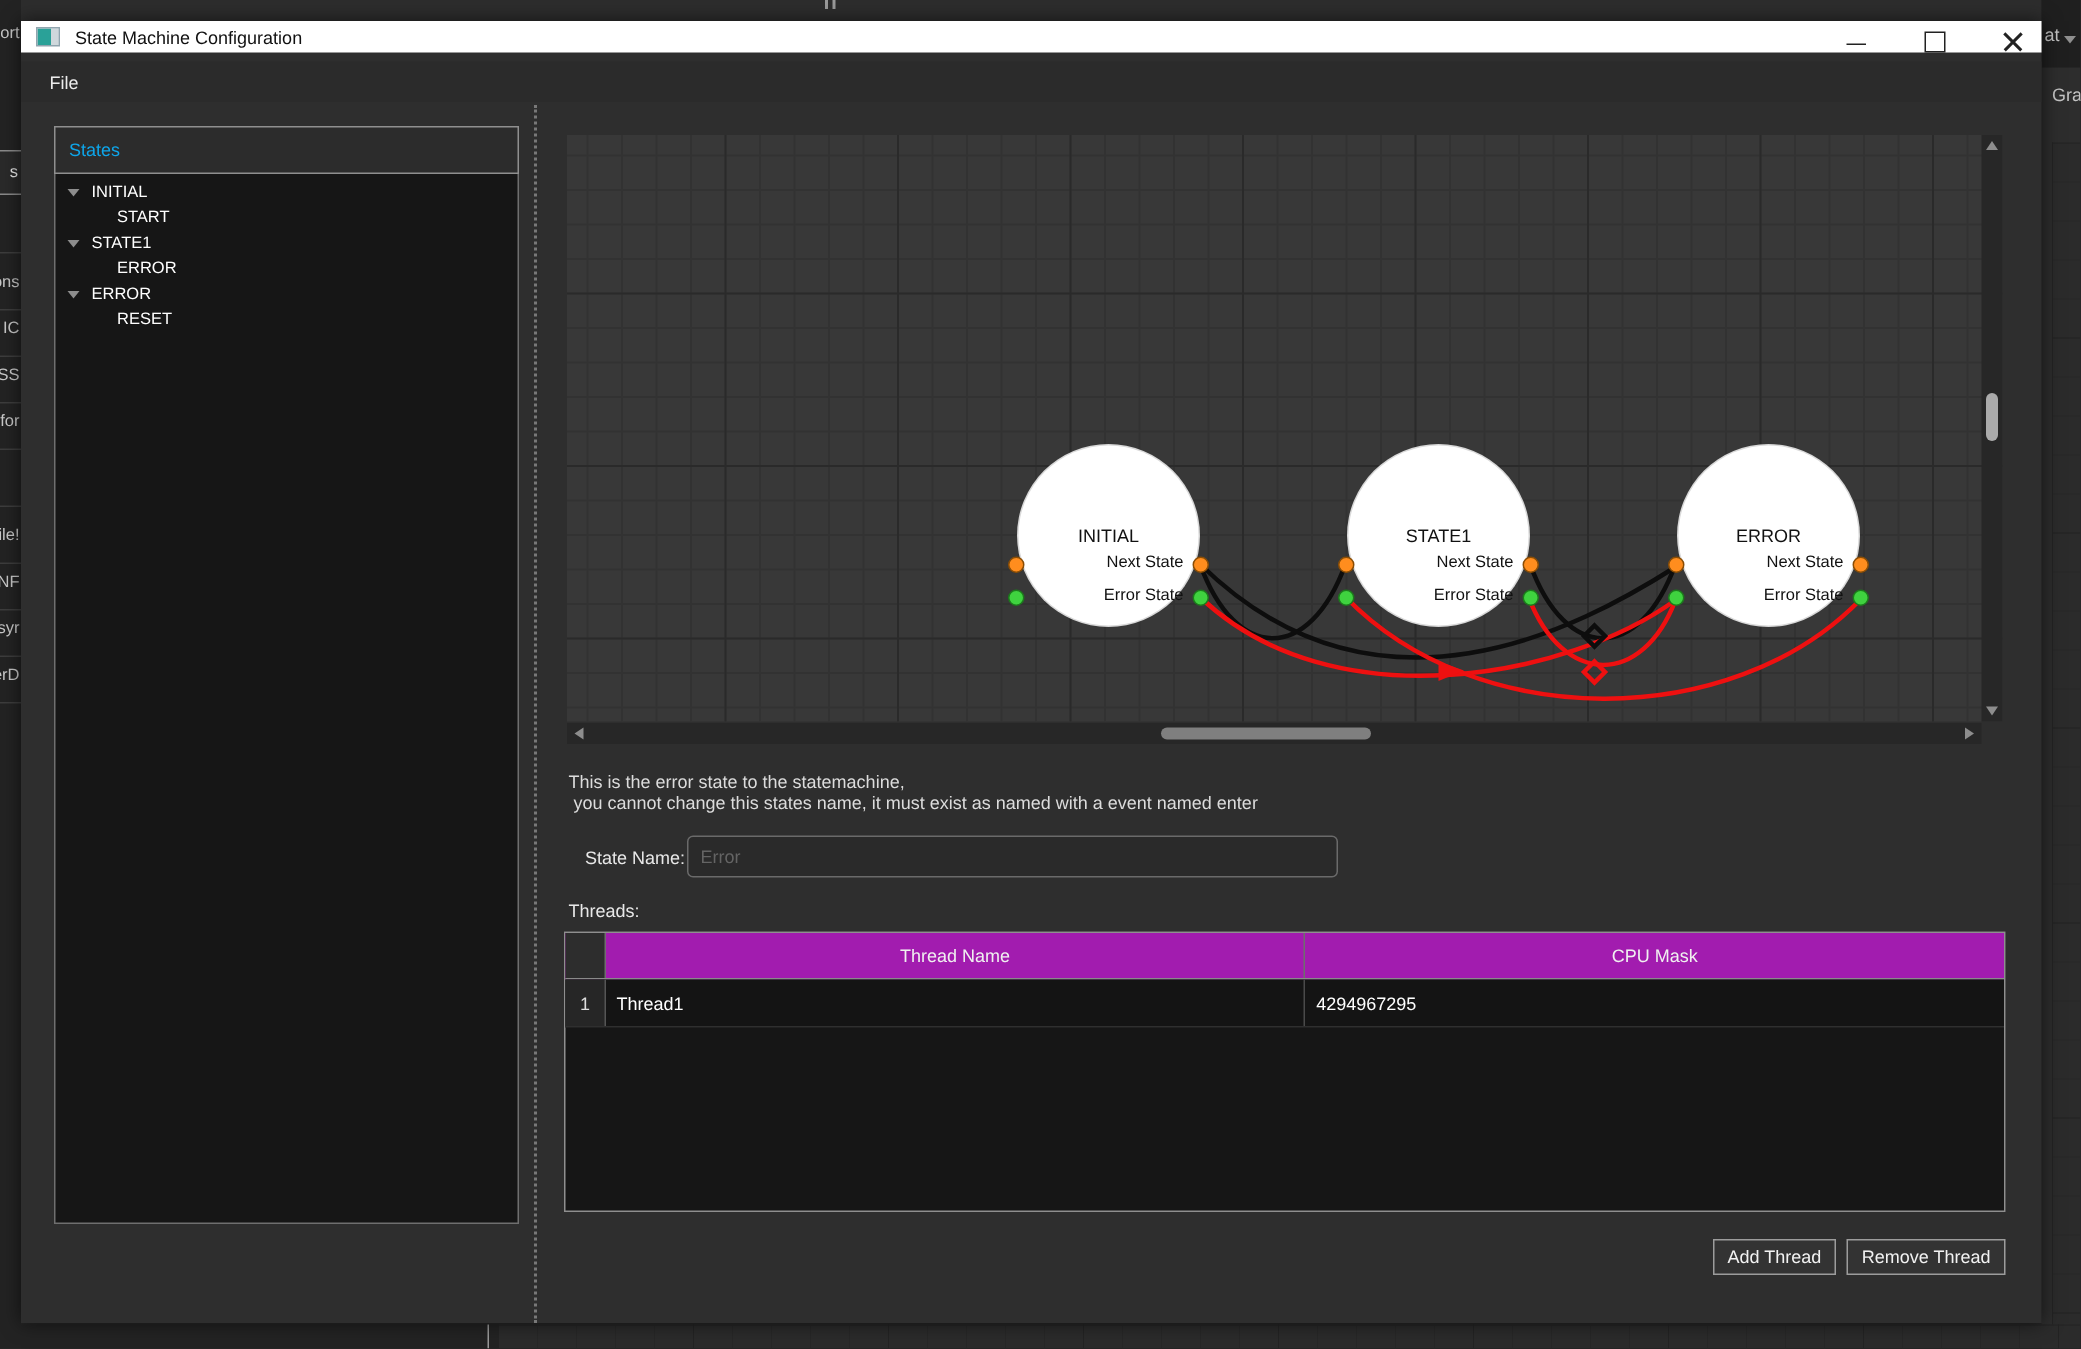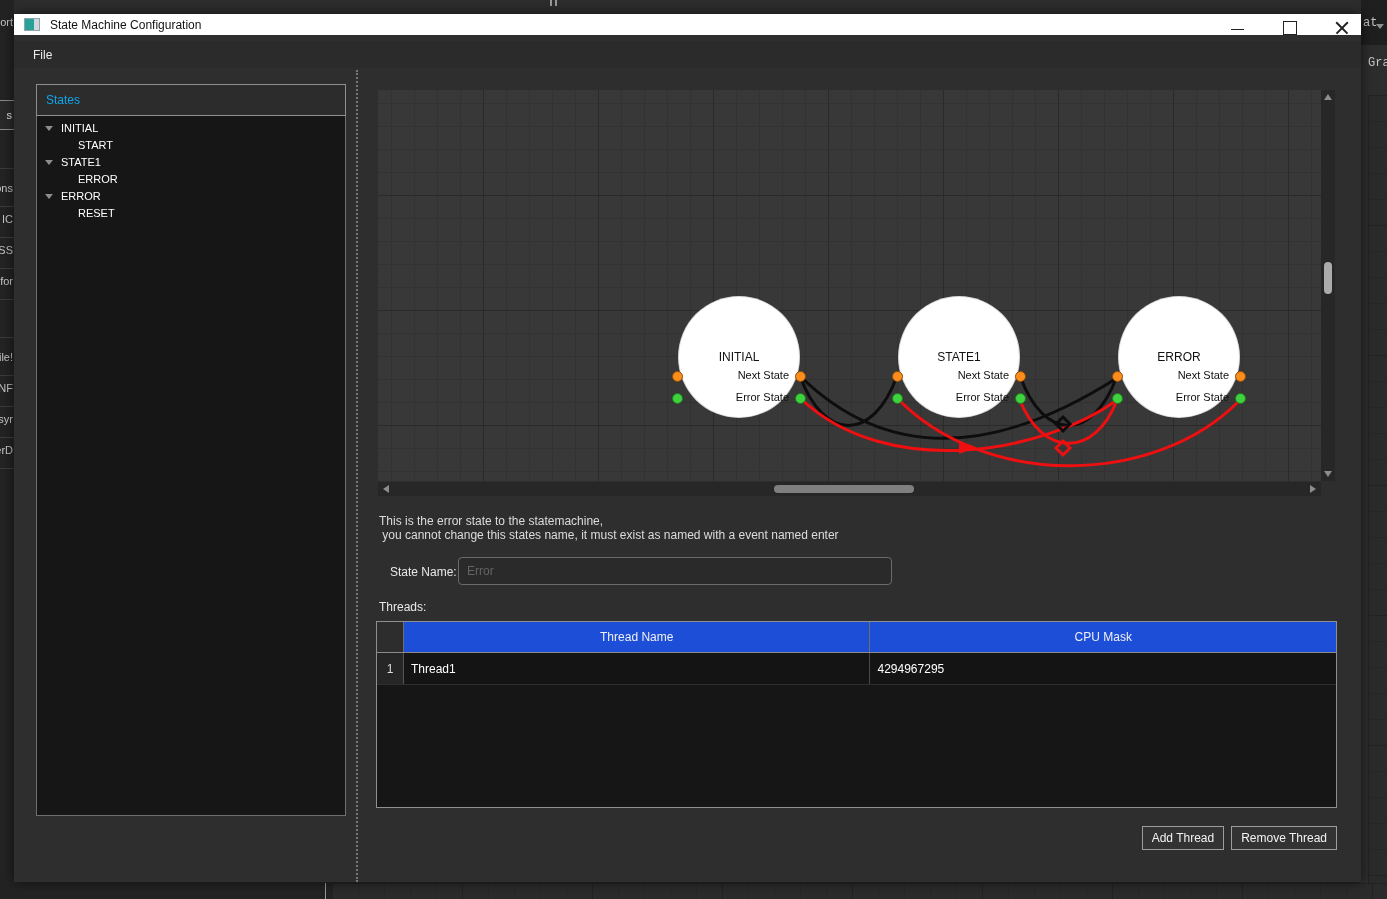--- a/index.html
+++ b/index.html
@@ -11,21 +11,21 @@
   .bg-left { position:absolute; left:0; top:0; width:14px; height:899px; background:#232323; }
   .bg-left .frag { position:absolute; right:1px; color:#c8c8c8; font-size:11px; white-space:nowrap; }
   .bg-left .sep { position:absolute; left:0; width:14px; border-top:1px solid #3d3d3d; }
   .bg-left .boxed { position:absolute; left:0; top:100px; width:14px; height:30px;
     border-top:1px solid #8a8a8a; border-bottom:1px solid #8a8a8a; background:#2a2a2a; }
   .bg-left .boxed span { position:absolute; right:2px; top:8px; color:#e8e8e8; font-size:11px; }
   .bg-top { position:absolute; left:14px; top:0; width:1347px; height:14px; background:#2d2d2d; }
   .bg-top .nub { position:absolute; top:0; width:2px; height:6px; background:#9a9a9a; }
   .bg-right { position:absolute; left:1361px; top:0; width:26px; height:899px; background:#2d2d2d; }
   .bg-right .hdr { position:absolute; left:0; top:0; width:26px; height:45px; background:#1f1f1f; }
-  .bg-right .frag { position:absolute; color:#c4c4c4; font-size:12px; white-space:nowrap;font-family:Liberation Mono, monospace; }
+  .bg-right .frag { position:absolute; color:#c4c4c4; font-size:12px; white-space:nowrap; }
   .bg-right .tri { position:absolute; left:15px; top:24px; width:0; height:0;
     border-left:4px solid transparent; border-right:4px solid transparent; border-top:5px solid #8f8f8f; }
   .bg-grid { position:absolute; background-color:#2b2b2b;
     background-image:linear-gradient(#232323 1px,transparent 1px),
       linear-gradient(90deg,#232323 1px,transparent 1px),
       linear-gradient(#272727 1px,transparent 1px),
       linear-gradient(90deg,#272727 1px,transparent 1px);
     background-size:130px 130px,130px 130px,26px 26px,26px 26px; }
   .bg-bottom { position:absolute; left:14px; top:883px; width:1373px; height:16px; background:#232323; }
   .bg-vline { position:absolute; left:325px; top:883px; width:1px; height:16px; background:#9a9a9a; }
@@ -116,21 +116,21 @@
   #state-name-label { position:absolute; left:376px; top:551px; color:#e8e8e8; font-size:12px; }
   #state-name-input { position:absolute; left:444px; top:543px; width:434px; height:28px;
     background:#2a2a2a; border:1px solid #6a6a6a; border-radius:4px; color:#dddddd;
     font-size:12px; padding:0 8px; font-family:"Liberation Sans",sans-serif; }
   #state-name-input::placeholder { color:#646464; }
   #threads-label { position:absolute; left:365px; top:586px; color:#e8e8e8; font-size:12px; }
 
   
   #threads-table { position:absolute; left:362px; top:607px; width:961px; height:187px;
     border:1px solid #8f8f8f; background:#161616; }
-  .th-row { position:absolute; left:0; top:0; width:100%; height:31px; display:flex; background:#1d4ed8;
+  .th-row { position:absolute; left:0; top:0; width:100%; height:31px; display:flex; background:#a21caf;
     border-bottom:1px solid #8a8a8a; }
   .th-corner { width:27px; background:#2d2d2d; border-right:1px solid #6e6e6e; }
   .th-cell { color:#f0f0f0; font-size:12px; line-height:30px; text-align:center; border-right:1px solid #6e6e6e; }
   .th-name { width:467px; } .th-mask { width:466px; border-right:none; }
   .tb-row { position:absolute; left:0; top:31px; width:100%; height:32px; display:flex;
     background:#141414; border-bottom:1px solid #2f2f2f; }
   .tb-num { width:27px; background:#262626; color:#dddddd; font-size:12px; line-height:32px;
     text-align:center; border-right:1px solid #555; }
   .tb-cell { color:#ffffff; font-size:12px; line-height:32px; padding-left:7px; border-right:1px solid #4a4a4a; }
   .tb-name { width:467px; } .tb-mask { width:466px; border-right:none; }

